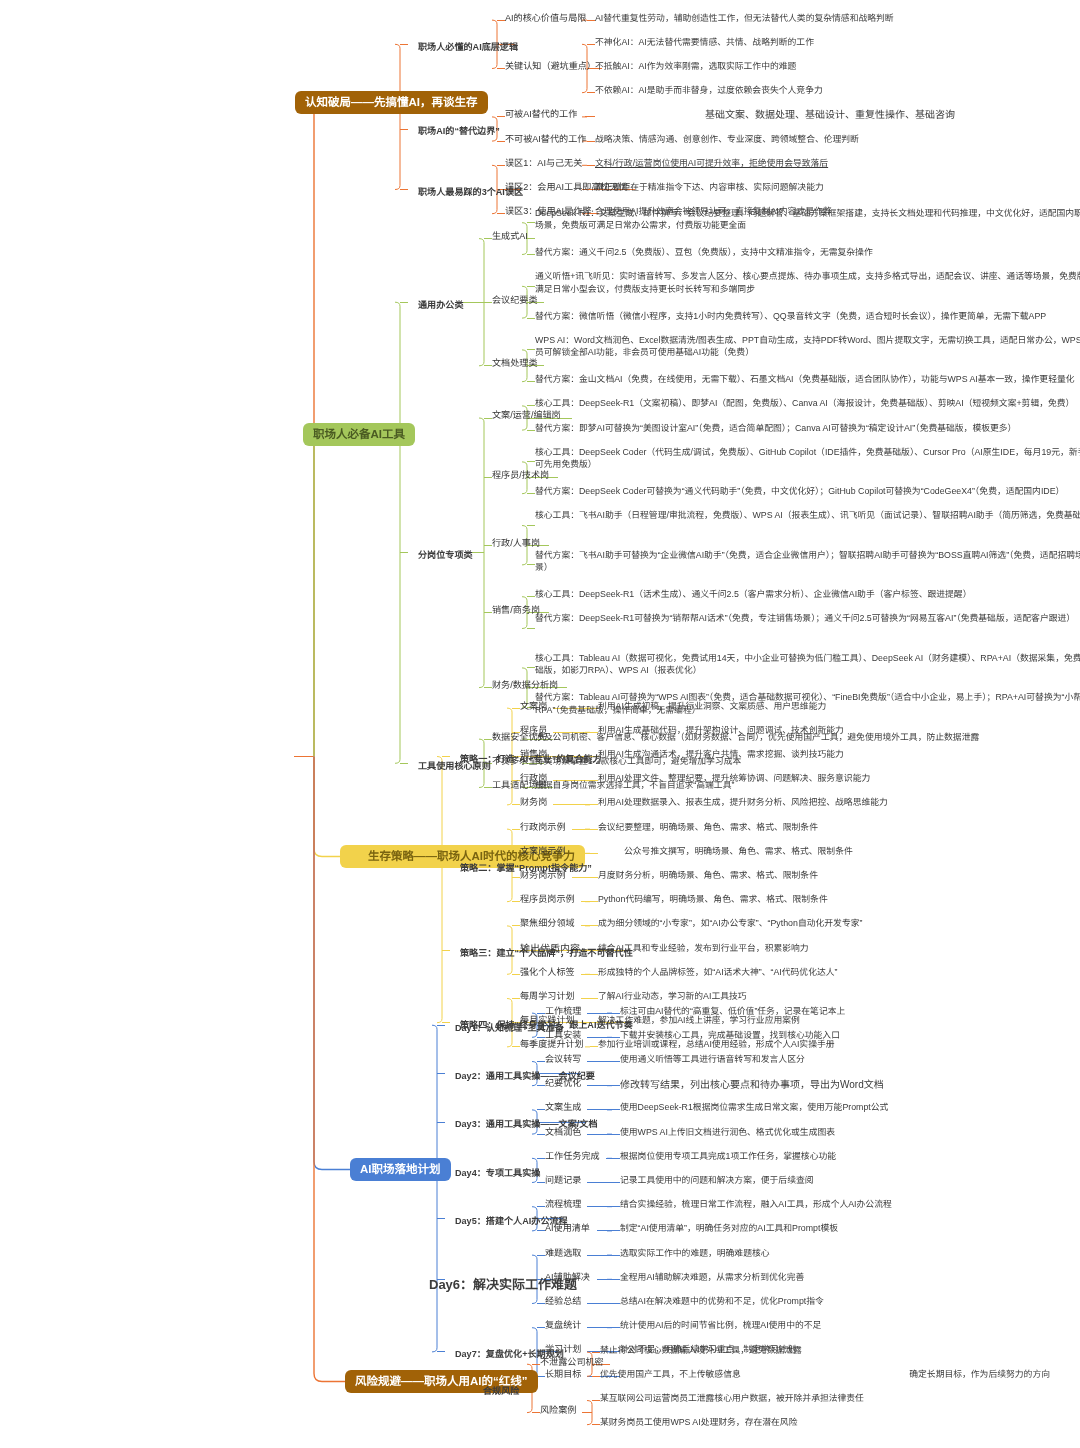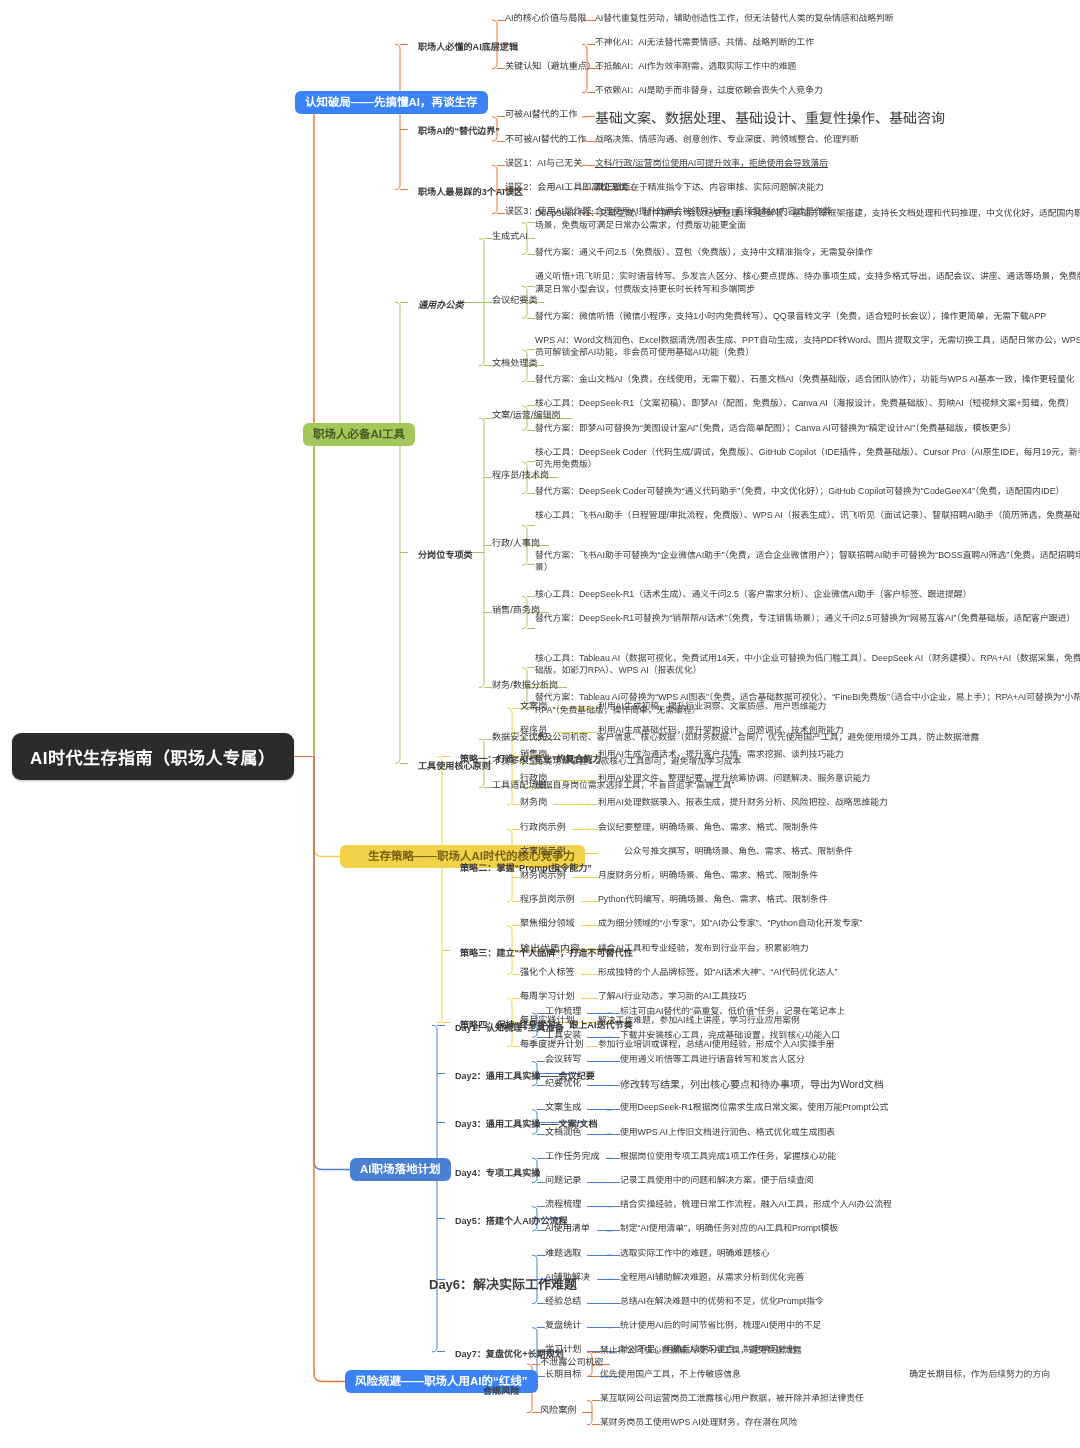--- a/index.html
+++ b/index.html
@@ -44,21 +44,21 @@
   .l1{
     position:absolute;
     font-size:11.5px;
     font-weight:bold;
     color:#ffffff;
     padding:5px 10px;
     border-radius:6px;
     white-space:nowrap;
     line-height:1.15;
   }
-  .l1.orange{background:#3b82f6;color:#ffffff;}
+  .l1.orange{background:#a16207;color:#ffffff;}
   .l1.green {background:#a4c75b;color:#4a5b22;}
   .l1.yellow{background:#f2d24b;color:#7a6410;}
   .l1.blue  {background:#4a7fd4;color:#ffffff;}
 
   
   .node{
     position:absolute;
     font-size:9px;
     line-height:1.45;
     color:#3c3c3c;
@@ -353,44 +353,43 @@
       <line x1="538" y1="1381.5" x2="465" y2="1381.5" stroke="#ec7434" stroke-width="1.2" shape-rendering="crispEdges"></line>
       <path d="M 460 1388.3999999999999 L 465 1388.3999999999999" fill="none" stroke="#ec7434" stroke-width="1"></path>
       <line x1="465" y1="1388.3999999999999" x2="473" y2="1388.3999999999999" stroke="#ec7434" stroke-width="1" shape-rendering="crispEdges"></line>
       <line x1="294" y1="756.5" x2="314" y2="756.5" stroke="#ec7434" stroke-width="1.4" shape-rendering="crispEdges"></line>
       <path d="M 314 756.5 L 314 110.5 Q 314 102.5 322 102.5 L 295 102.5" fill="none" stroke="#ec7434" stroke-width="1.4"></path>
       <path d="M 314 756.5 L 314 442.5 Q 314 434.5 322 434.5 L 303 434.5" fill="none" stroke="#a4c75b" stroke-width="1.4"></path>
       <path d="M 314 756.5 L 314 848.5 Q 314 856.5 322 856.5 L 340 856.5" fill="none" stroke="#f2d24b" stroke-width="1.4"></path>
       <path d="M 314 756.5 L 314 1161.5 Q 314 1169.5 322 1169.5 L 350 1169.5" fill="none" stroke="#4a7fd4" stroke-width="1.4"></path>
       <path d="M 314 756.5 L 314 1373.5 Q 314 1381.5 322 1381.5 L 345 1381.5" fill="none" stroke="#ec7434" stroke-width="1.4"></path>
     </svg>
-  <div class="root-node" id="root-node">AI时代生存指南（职场人专属）</div>
   <div id="nodes-layer">
       <div class="l1 orange" style="left: 295px; top: 91px;">认知破局——先搞懂AI，再谈生存</div>
       <div class="node l1" style="left: 408px; font-size: 9.1px; top: 35.7px;">职场人必懂的AI底层逻辑</div>
       <div class="node l2" style="left: 505px; font-size: 9.1px; top: 11.5px;">AI的核心价值与局限</div>
       <div class="node wrap l3" style="left: 595px; font-size: 8.8px; width: 470px; top: 11.5px;">AI替代重复性劳动，辅助创造性工作，但无法替代人类的复杂情感和战略判断</div>
       <div class="node l2" style="left: 505px; font-size: 9.1px; top: 59.9px;">关键认知（避坑重点）</div>
       <div class="node wrap l3" style="left: 595px; font-size: 8.8px; width: 470px; top: 35.7px;">不神化AI：AI无法替代需要情感、共情、战略判断的工作</div>
       <div class="node wrap l3" style="left: 595px; font-size: 8.8px; width: 470px; top: 59.9px;">不抵触AI：AI作为效率刚需，选取实际工作中的难题</div>
       <div class="node wrap l3" style="left: 595px; font-size: 8.8px; width: 470px; top: 84.1px;">不依赖AI：AI是助手而非替身，过度依赖会丧失个人竞争力</div>
       <div class="node l1" style="left: 408px; font-size: 9.1px; top: 120.4px;">职场AI的“替代边界”</div>
       <div class="node l2" style="left: 505px; font-size: 9.1px; top: 108.3px;">可被AI替代的工作</div>
-      <div class="node wrap l3" style="left: 595px; font-size: 14px; width: 470px; top: 108.3px;">基础文案、数据处理、基础设计、重复性操作、基础咨询</div>
+      <div class="node wrap l3" style="left: 595px; font-size: 10px; width: 470px; top: 108.3px; text-align: center;">基础文案、数据处理、基础设计、重复性操作、基础咨询</div>
       <div class="node l2" style="left: 505px; font-size: 9.1px; top: 132.5px;">不可被AI替代的工作</div>
       <div class="node wrap l3" style="left: 595px; font-size: 8.8px; width: 470px; top: 132.5px;">战略决策、情感沟通、创意创作、专业深度、跨领域整合、伦理判断</div>
       <div class="node l1" style="left: 408px; font-size: 9.1px; top: 180.9px;">职场人最易踩的3个AI误区</div>
       <div class="node l2" style="left: 505px; font-size: 9.1px; top: 156.7px;">误区1：AI与己无关</div>
       <div class="node wrap l3" style="left: 595px; font-size: 8.8px; width: 470px; top: 156.7px; text-decoration: underline;">文科/行政/运营岗位使用AI可提升效率，拒绝使用会导致落后</div>
       <div class="node l2" style="left: 505px; font-size: 9.1px; top: 180.9px;">误区2：会用AI工具即高枕无忧</div>
       <div class="node wrap l3" style="left: 595px; font-size: 8.8px; width: 470px; top: 180.9px;">真正差距在于精准指令下达、内容审核、实际问题解决能力</div>
       <div class="node l2" style="left: 505px; font-size: 9.1px; top: 205.1px;">误区3：使用AI是作弊</div>
       <div class="node wrap l3" style="left: 595px; font-size: 8.8px; width: 470px; top: 205.1px;">合理使用AI提升效率会被领导认可，直接复制AI内容才是作弊</div>
       <div class="l1 green" style="left: 303px; top: 423px;">职场人必备AI工具</div>
-      <div class="node l1" style="left: 408px; font-size: 9.1px; top: 293.6px; font-style: italic;">通用办公类</div>
+      <div class="node l1" style="left: 408px; font-size: 9.1px; top: 293.6px;">通用办公类</div>
       <div class="node l2" style="left: 492px; font-size: 9.1px; top: 230px;">生成式AI</div>
       <div class="node wrap l3" style="left: 535px; font-size: 8.8px; width: 560px; top: 206.5px;">DeepSeek-R1：文案生成、邮件撰写、会议纪要整理、问题解答、基础方案框架搭建，支持长文档处理和代码推理，中文优化好，适配国内职场场景，免费版可满足日常办公需求，付费版功能更全面</div>
       <div class="node wrap l3" style="left: 535px; font-size: 8.8px; width: 560px; top: 245.9px;">替代方案：通义千问2.5（免费版）、豆包（免费版），支持中文精准指令，无需复杂操作</div>
       <div class="node l2" style="left: 492px; font-size: 9.1px; top: 293.6px;">会议纪要类</div>
       <div class="node wrap l3" style="left: 535px; font-size: 8.8px; width: 560px; top: 270.1px;">通义听悟+讯飞听见：实时语音转写、多发言人区分、核心要点提炼、待办事项生成，支持多格式导出，适配会议、讲座、通话等场景，免费版可满足日常小型会议，付费版支持更长时长转写和多端同步</div>
       <div class="node wrap l3" style="left: 535px; font-size: 8.8px; width: 560px; top: 309.5px;">替代方案：微信听悟（微信小程序，支持1小时内免费转写）、QQ录音转文字（免费，适合短时长会议），操作更简单，无需下载APP</div>
       <div class="node l2" style="left: 492px; font-size: 9.1px; top: 357.2px;">文档处理类</div>
       <div class="node wrap l3" style="left: 535px; font-size: 8.8px; width: 560px; top: 333.7px;">WPS AI：Word文档润色、Excel数据清洗/图表生成、PPT自动生成，支持PDF转Word、图片提取文字，无需切换工具，适配日常办公，WPS会员可解锁全部AI功能，非会员可使用基础AI功能（免费）</div>
       <div class="node wrap l3" style="left: 535px; font-size: 8.8px; width: 560px; top: 373.1px;">替代方案：金山文档AI（免费，在线使用，无需下载）、石墨文档AI（免费基础版，适合团队协作），功能与WPS AI基本一致，操作更轻量化</div>
       <div class="node l1" style="left: 408px; font-size: 9.1px; top: 544.2px;">分岗位专项类</div>

